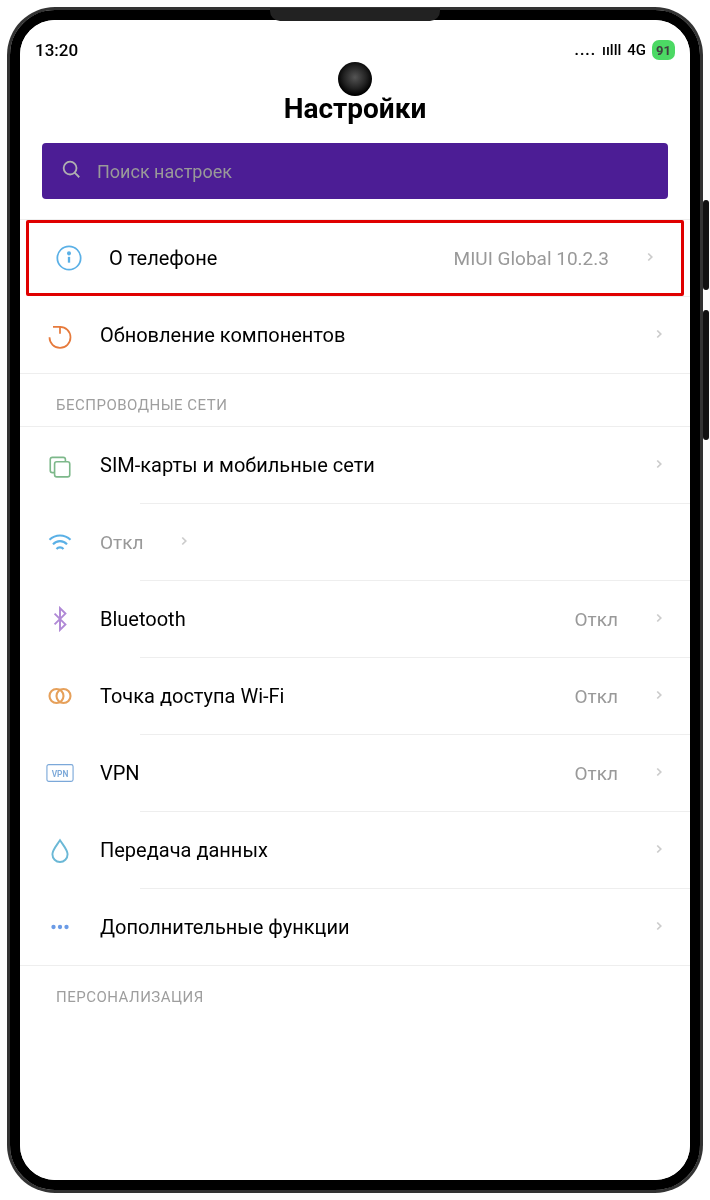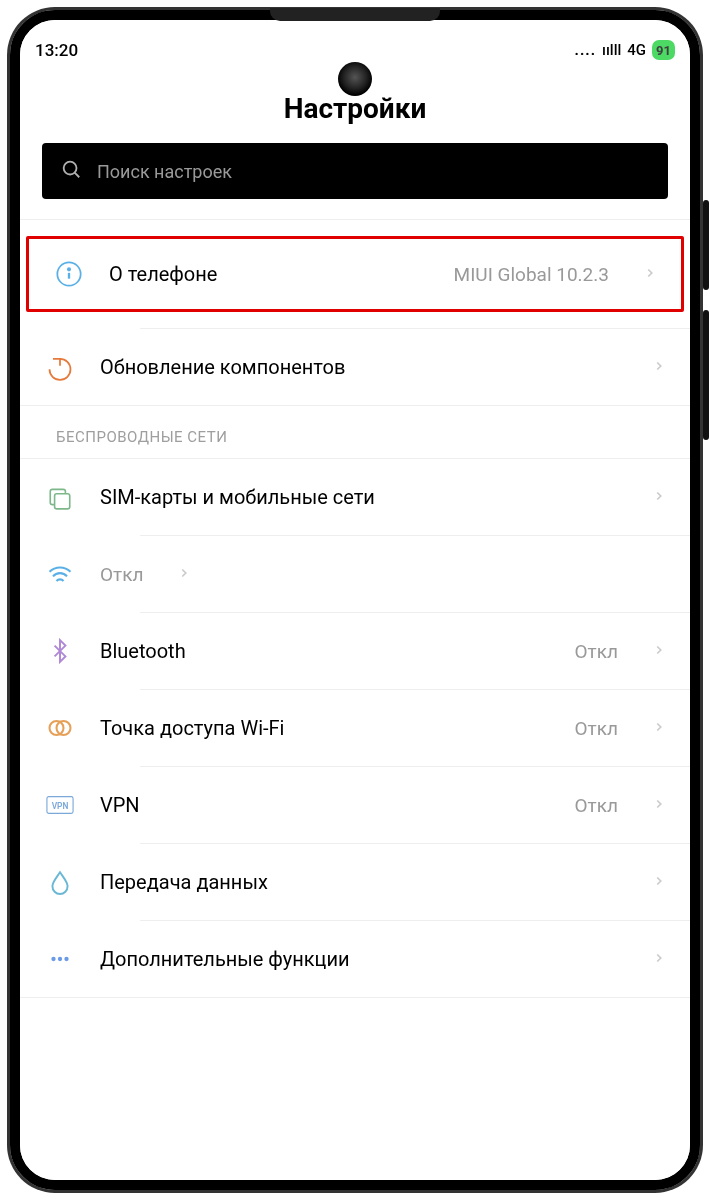--- a/index.html
+++ b/index.html
@@ -22,29 +22,29 @@
     
     .status-bar { height: 40px; display: flex; align-items: flex-end; justify-content: space-between; padding: 8px 15px 0; font-size: 17px; color: #000; font-weight: 500; }
     .status-left { flex: 0 0 auto; }
     .status-right { display: flex; align-items: center; gap: 6px; font-size: 15px; }
     .signal-dots { letter-spacing: 1px; font-weight: bold; }
     .battery { display: inline-flex; align-items: center; background: #4cd964; border-radius: 7px; padding: 1px 4px; color: #404040; font-size: 13px; font-weight: bold; height: 20px; }
     
     .header { padding: 32px 0 18px; text-align: center; }
     .header-title { font-size: 28px; font-weight: 700; color: #000; }
     
-    .search-bar { margin: 0 22px 20px; background: #000000; border-radius: 4px; height: 56px; display: flex; align-items: center; padding: 0 18px; gap: 15px; }
+    .search-bar { margin: 0 22px 20px; background: #4c1d95; border-radius: 4px; height: 56px; display: flex; align-items: center; padding: 0 18px; gap: 15px; }
     .search-icon { color: #b0b0b0; }
     .search-placeholder { color: #999; font-size: 18px; }
     
     .section-group { background: #fff; }
     .section-header { padding: 22px 36px 12px; color: #9e9e9e; font-size: 15px; letter-spacing: 0.5px; }
     
     .row { display: flex; align-items: center; padding: 0 24px; height: 76px; gap: 24px; position: relative; }
-    .row.highlighted { border: 3px solid #e00000; border-radius: 2px; margin: 16px 6px; }
+    .row.highlighted { border: 3px solid #e00000; border-radius: 2px; margin: 0 6px; }
     .row-divider { border-bottom: 1px solid #eee; margin-left: 120px; }
     .row-divider.full { margin-left: 0; }
     
     .row-icon { width: 32px; height: 32px; flex-shrink: 0; display: flex; align-items: center; justify-content: center; }
     .row-label { flex: 1; font-size: 20px; color: #000; font-weight: 400; }
     .row-value { color: #999; font-size: 19px; margin-right: 10px; }
     .row-chevron { color: #ccc; flex-shrink: 0; }
     
     .divider-line { height: 1px; background: #eee; }
   </style>
@@ -227,15 +227,16 @@
         <span class="row-label">Дополнительные функции</span>
         <span class="row-chevron">
           <svg width="14" height="14" viewBox="0 0 24 24" fill="none" stroke="currentColor" stroke-width="3">
               <polyline points="9 18 15 12 9 6"></polyline>
             </svg>
         </span>
       </div>
     </div>
 
     <div class="row-divider full"></div>
+    <div class="section-header">ПЕРСОНАЛИЗАЦИЯ</div>
 
   </div>
 </div>
 
 </body></html>

